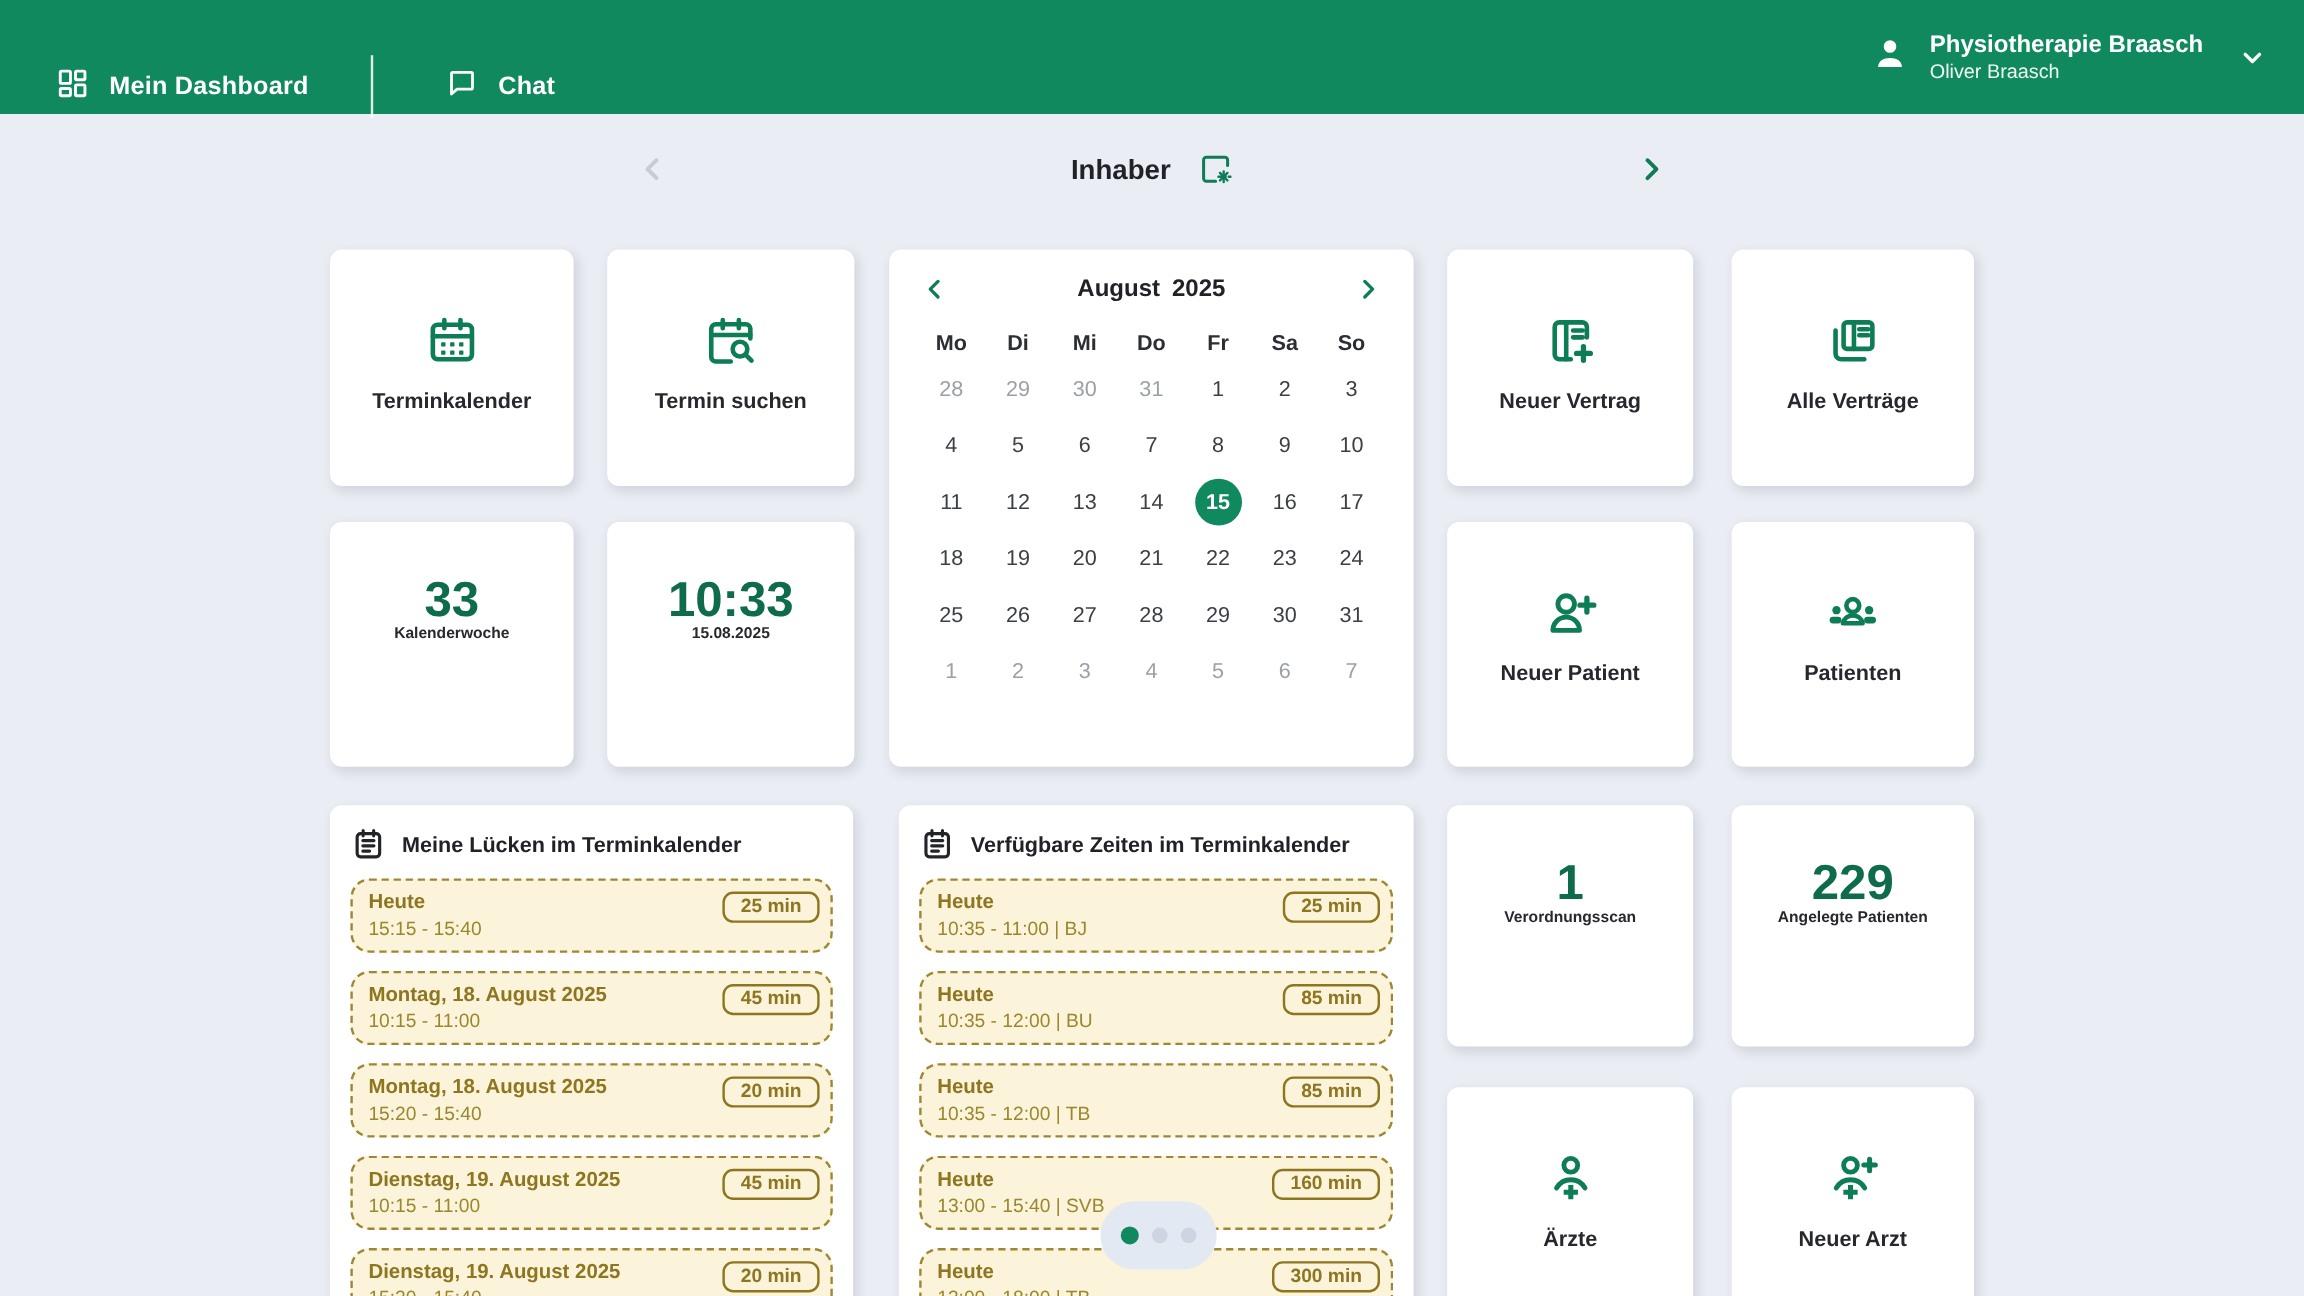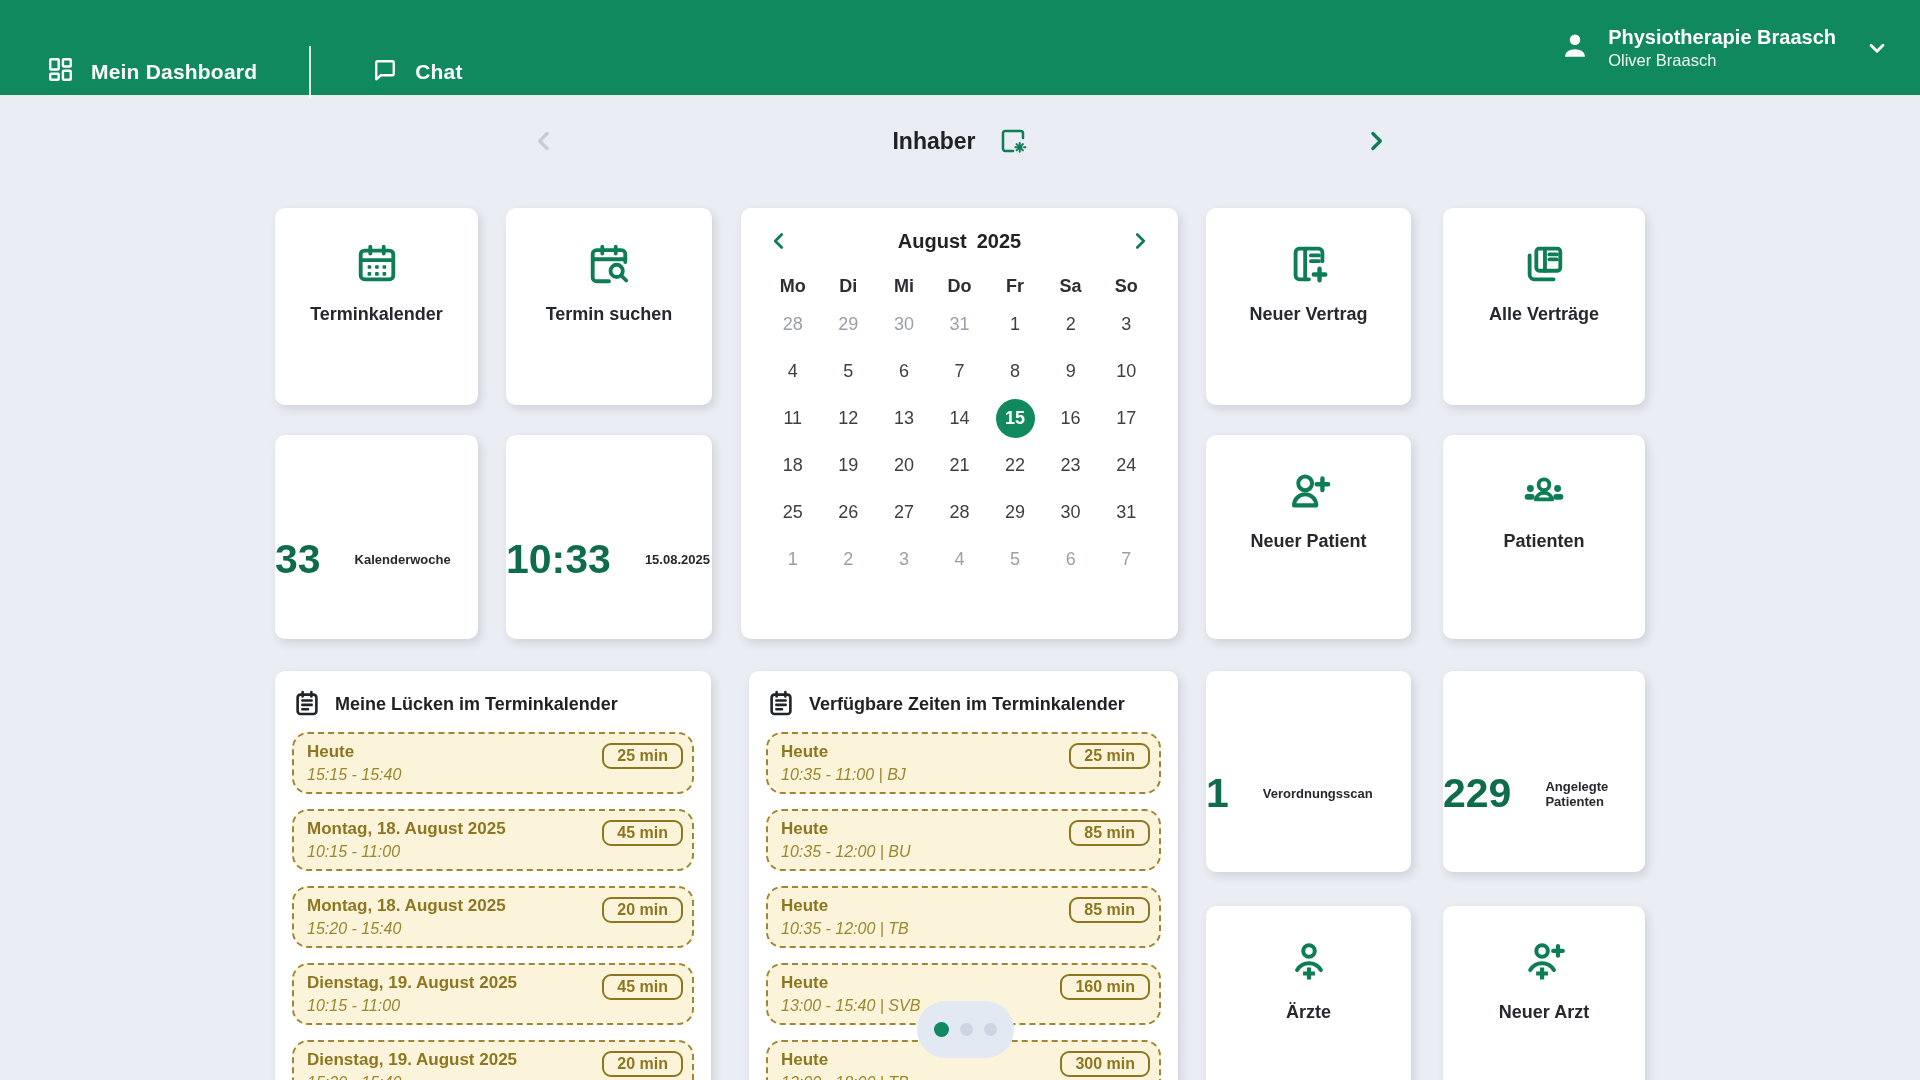--- a/index.html
+++ b/index.html
@@ -56,25 +56,25 @@
   .pos-clock{left:506px;top:435px;width:206px;height:204px}
   .pos-neuer-patient{left:1206px;top:435px;width:205px;height:204px}
   .pos-patienten{left:1443px;top:435px;width:202px;height:204px}
   .pos-gaps{left:275px;top:671px;width:436px;height:545px}
   .pos-avail{left:749px;top:671px;width:429px;height:545px}
   .pos-verordnungsscan{left:1206px;top:671px;width:205px;height:201px}
   .pos-angelegte{left:1443px;top:671px;width:202px;height:201px}
   .pos-aerzte{left:1206px;top:906px;width:205px;height:245px}
   .pos-neuer-arzt{left:1443px;top:906px;width:202px;height:245px}
 
-  .action-card{display:flex;flex-direction:column;align-items:center;padding-top:33px;cursor:pointer;}
+  .action-card{display:flex;flex-direction:column;align-items:center;padding-top:53px;cursor:pointer;}
   .action-card .icon{color:var(--green-icon);display:flex;}
   .action-label{margin-top:17px;font-size:18px;font-weight:700;color:var(--ink);text-align:center;}
 
-  .stat-card{display:flex;flex-direction:row;align-items:center;padding-top:44px;gap:34px;}
+  .stat-card{display:flex;flex-direction:column;align-items:center;padding-top:44px;}
   .stat-value{font-size:41px;font-weight:700;color:var(--green-num);line-height:1;}
   .stat-label{margin-top:0;font-size:13px;font-weight:700;color:var(--ink);}
   .stat-card.clickable{cursor:pointer;}
 
   
   .pos-calendar{padding:20px 24px 0 24px;}
   .cal-head{display:flex;align-items:center;justify-content:space-between;height:26px;}
   .cal-nav{border:none;background:transparent;color:var(--green-icon);cursor:pointer;
     display:flex;align-items:center;justify-content:center;width:28px;height:28px;padding:0;}
   .cal-title{display:flex;gap:10px;font-size:20px;font-weight:700;color:#202227;}
@@ -89,21 +89,21 @@
   
   .list-card{padding:18px 17px 0 17px;overflow:hidden;}
   .list-head{display:flex;align-items:center;gap:13px;height:30px;}
   .list-head .icon{color:#222428;display:flex;}
   .list-title{font-size:18px;font-weight:700;color:#202227;}
   .slot-list{margin-top:13px;display:flex;flex-direction:column;gap:15px;}
   .slot{background:var(--slot-bg);border:2px dashed var(--gold-border);border-radius:16px;
     padding:7px 9px 7px 13px;display:flex;justify-content:space-between;align-items:flex-start;
     min-height:60px;cursor:pointer;}
   .slot-date{font-size:17px;font-weight:700;color:var(--gold);line-height:22px;}
-  .slot-time{font-size:16px;color:var(--gold-time);line-height:21px;margin-top:1px;font-style:italic;}
+  .slot-time{font-size:16px;color:var(--gold-time);line-height:21px;margin-top:1px;}
   .slot-chip{border:2px solid var(--gold);border-radius:9px;padding:2px 13px;
     font-size:16px;font-weight:700;color:var(--gold);margin-top:2px;white-space:nowrap;}
 
   
   .dots-pill{position:absolute;left:917px;top:1001px;width:97px;height:57px;background:#e3e9f2;
     border-radius:29px;display:flex;align-items:center;justify-content:center;gap:11px;z-index:6;}
   .dot{width:13px;height:13px;border-radius:50%;background:#ccd5e1;cursor:pointer;}
   .dot.active{width:15px;height:15px;background:var(--green);}
 </style>
 </head>

